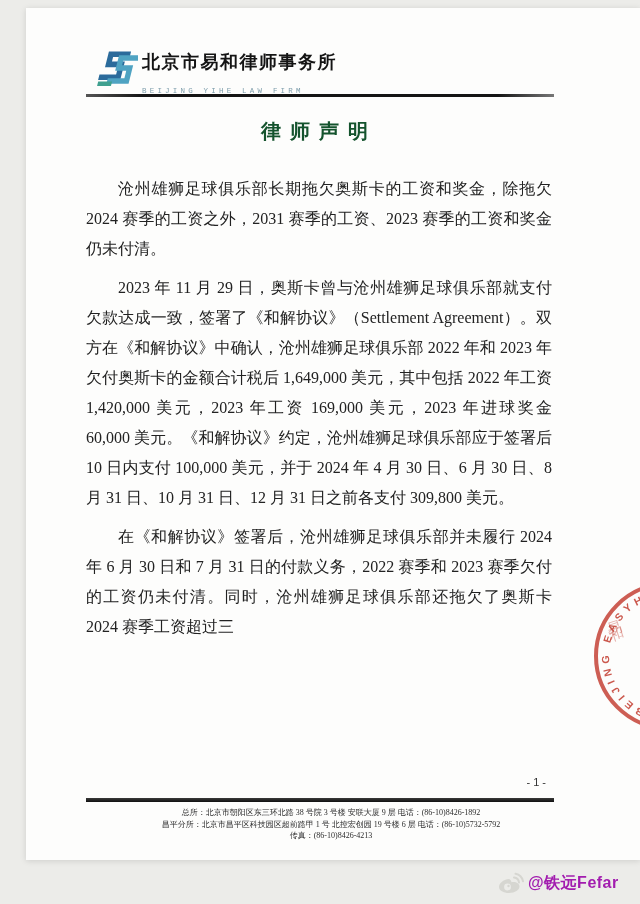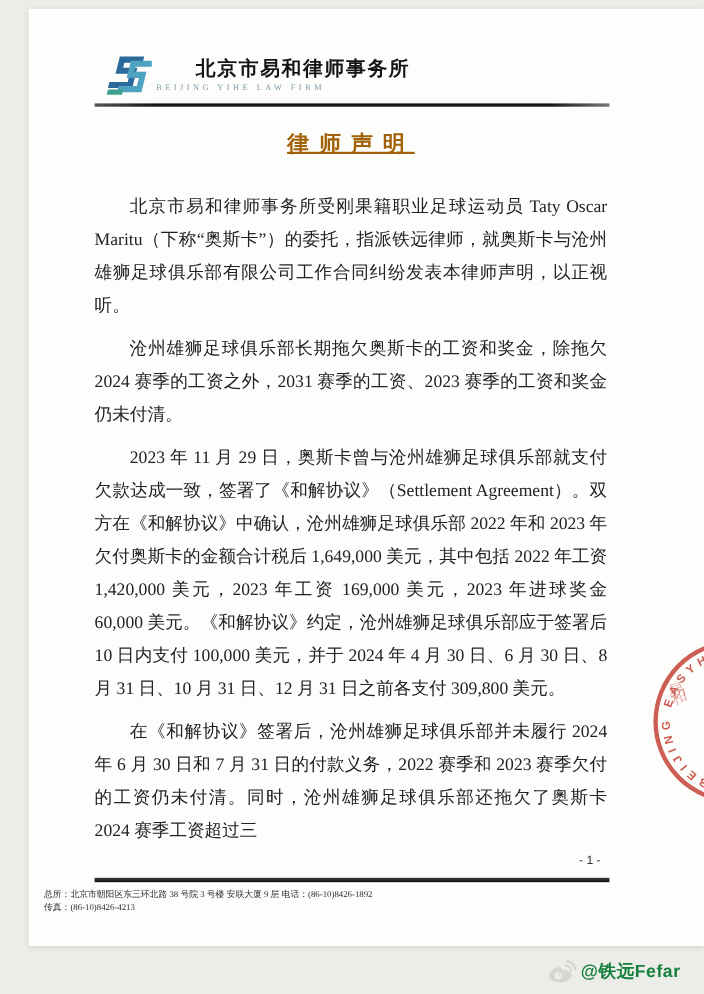--- a/index.html
+++ b/index.html
@@ -14,74 +14,74 @@
     position:absolute;left:26px;top:8px;width:614px;height:852px;
     background:#fdfdfc;
     box-shadow:0 1px 6px rgba(0,0,0,.13);
     overflow:hidden;
   }
   
   .logo-icon{position:absolute;left:64px;top:40px;}
   .firm-block{position:absolute;left:116px;top:44px;}
   .firm-cn{
     font-family:"Liberation Sans","DejaVu Sans",sans-serif;
-    font-weight:bold;font-size:18px;color:#141414;letter-spacing:1.5px;line-height:20px;margin-left:36px;
+    font-weight:bold;font-size:18px;color:#141414;letter-spacing:1.5px;line-height:20px;
   }
   .firm-en{
-    font-family:Liberation Serif, serif;
-    font-size:7.5px;color:#7d9dab;letter-spacing:3.2px;margin-top:3px;line-height:9px;
+    font-family:Liberation Mono, monospace;
+    font-size:7.5px;color:#7d9dab;letter-spacing:3.2px;margin-top:15px;line-height:9px;
   }
   .header-rule{
     position:absolute;left:60px;top:86px;width:468px;height:3px;
     background:linear-gradient(to right,#555,#141414 12%,#141414 88%,#777);
   }
   
   .doc-title{
     position:absolute;left:60px;top:108px;width:466px;
-    text-align:center;font-size:20px;font-weight:bold;color:#a16207;
-    letter-spacing:9px;line-height:30px;text-decoration:underline;
+    text-align:center;font-size:20px;font-weight:bold;color:#14532d;
+    letter-spacing:9px;line-height:30px;
   }
   
   .body-text{
     position:absolute;left:60px;top:166px;width:466px;
     font-size:16px;line-height:30px;color:#222;
     text-align:justify;
   }
   .body-text p{margin:0 0 9px 0;text-indent:2em;}
   
   .page-number{
     position:absolute;left:60px;top:768px;width:460px;
     text-align:right;font-size:11px;color:#333;padding-right:6px;
     font-family:"Liberation Sans","DejaVu Sans",sans-serif;
   }
   .footer-rule{
     position:absolute;left:60px;top:790px;width:468px;height:4px;
     background:linear-gradient(to bottom,#3a3a3a,#101010);
   }
   .footer-lines{
-    position:absolute;left:14px;top:799px;width:530px;
-    font-size:8px;line-height:11.5px;color:#2b2b2b;
+    position:absolute;left:40px;top:799px;width:530px;
+    text-align:center;font-size:8px;line-height:11.5px;color:#2b2b2b;
   }
   
   .seal{position:absolute;left:586px;top:572px;width:54px;height:170px;}
   .seal text{
     font-family:"Liberation Sans","DejaVu Sans",sans-serif;
     font-size:10.5px;letter-spacing:4.5px;fill:#c6483c;font-weight:bold;
   }
   .seal-inner{
     position:absolute;left:600px;top:610px;
     writing-mode:vertical-rl;
     font-size:15px;letter-spacing:5px;color:rgba(198,72,60,.42);
     transform:rotate(-18deg);
   }
   
   .watermark{
     position:absolute;left:498px;top:872px;
     display:flex;align-items:center;gap:4px;
-    color:#15803d;
+    color:#a21caf;
     font-family:"Liberation Sans","DejaVu Sans",sans-serif;
     font-weight:bold;font-size:16px;letter-spacing:.5px;
   }
 </style>
 </head>
 <body>
 
 <div id="screen">
   <div class="page">
 
@@ -94,30 +94,30 @@
     </svg>
     <div class="firm-block">
       <div class="firm-cn">北京市易和律师事务所</div>
       <div class="firm-en">BEIJING YIHE LAW FIRM</div>
     </div>
     <div class="header-rule"></div>
 
     <div class="doc-title">律师声明</div>
 
     <div class="body-text">
-      <p>北京市易和律师事务所受刚果籍职业足球运动员 Taty Oscar Maritu（下称“奥斯卡”）的委托，指派铁远律师，就奥斯卡与沧州雄狮足球俱乐部有限公司工作合同纠纷发表本律师声明，以正视听。</p>
       <p>沧州雄狮足球俱乐部长期拖欠奥斯卡的工资和奖金，除拖欠 2024 赛季的工资之外，2031 赛季的工资、2023 赛季的工资和奖金仍未付清。</p>
       <p>2023 年 11 月 29 日，奥斯卡曾与沧州雄狮足球俱乐部就支付欠款达成一致，签署了《和解协议》（Settlement Agreement）。双方在《和解协议》中确认，沧州雄狮足球俱乐部 2022 年和 2023 年欠付奥斯卡的金额合计税后 1,649,000 美元，其中包括 2022 年工资 1,420,000 美元，2023 年工资 169,000 美元，2023 年进球奖金 60,000 美元。《和解协议》约定，沧州雄狮足球俱乐部应于签署后 10 日内支付 100,000 美元，并于 2024 年 4 月 30 日、6 月 30 日、8 月 31 日、10 月 31 日、12 月 31 日之前各支付 309,800 美元。</p>
       <p>在《和解协议》签署后，沧州雄狮足球俱乐部并未履行 2024 年 6 月 30 日和 7 月 31 日的付款义务，2022 赛季和 2023 赛季欠付的工资仍未付清。同时，沧州雄狮足球俱乐部还拖欠了奥斯卡 2024 赛季工资超过三</p>
     </div>
 
     <div class="page-number">- 1 -</div>
     <div class="footer-rule"></div>
     <div class="footer-lines">
       <div>总所：北京市朝阳区东三环北路 38 号院 3 号楼  安联大厦 9 层  电话：(86-10)8426-1892</div>
+      <div>昌平分所：北京市昌平区科技园区超前路甲 1 号  北控宏创园 19 号楼 6 层  电话：(86-10)5732-5792</div>
       <div>传真：(86-10)8426-4213</div>
     </div>
   </div>
 
   <svg class="seal" width="54" height="170" viewBox="0 0 54 170">
     <circle cx="82" cy="84" r="72" fill="none" stroke="#c6483c" stroke-width="4" opacity="0.88"></circle>
     <defs>
       <path id="sealArc" d="M 82,143 A 59,59 0 0 1 23,84 A 59,59 0 0 1 82,25" fill="none"></path>
     </defs>
     <text opacity="0.9">

